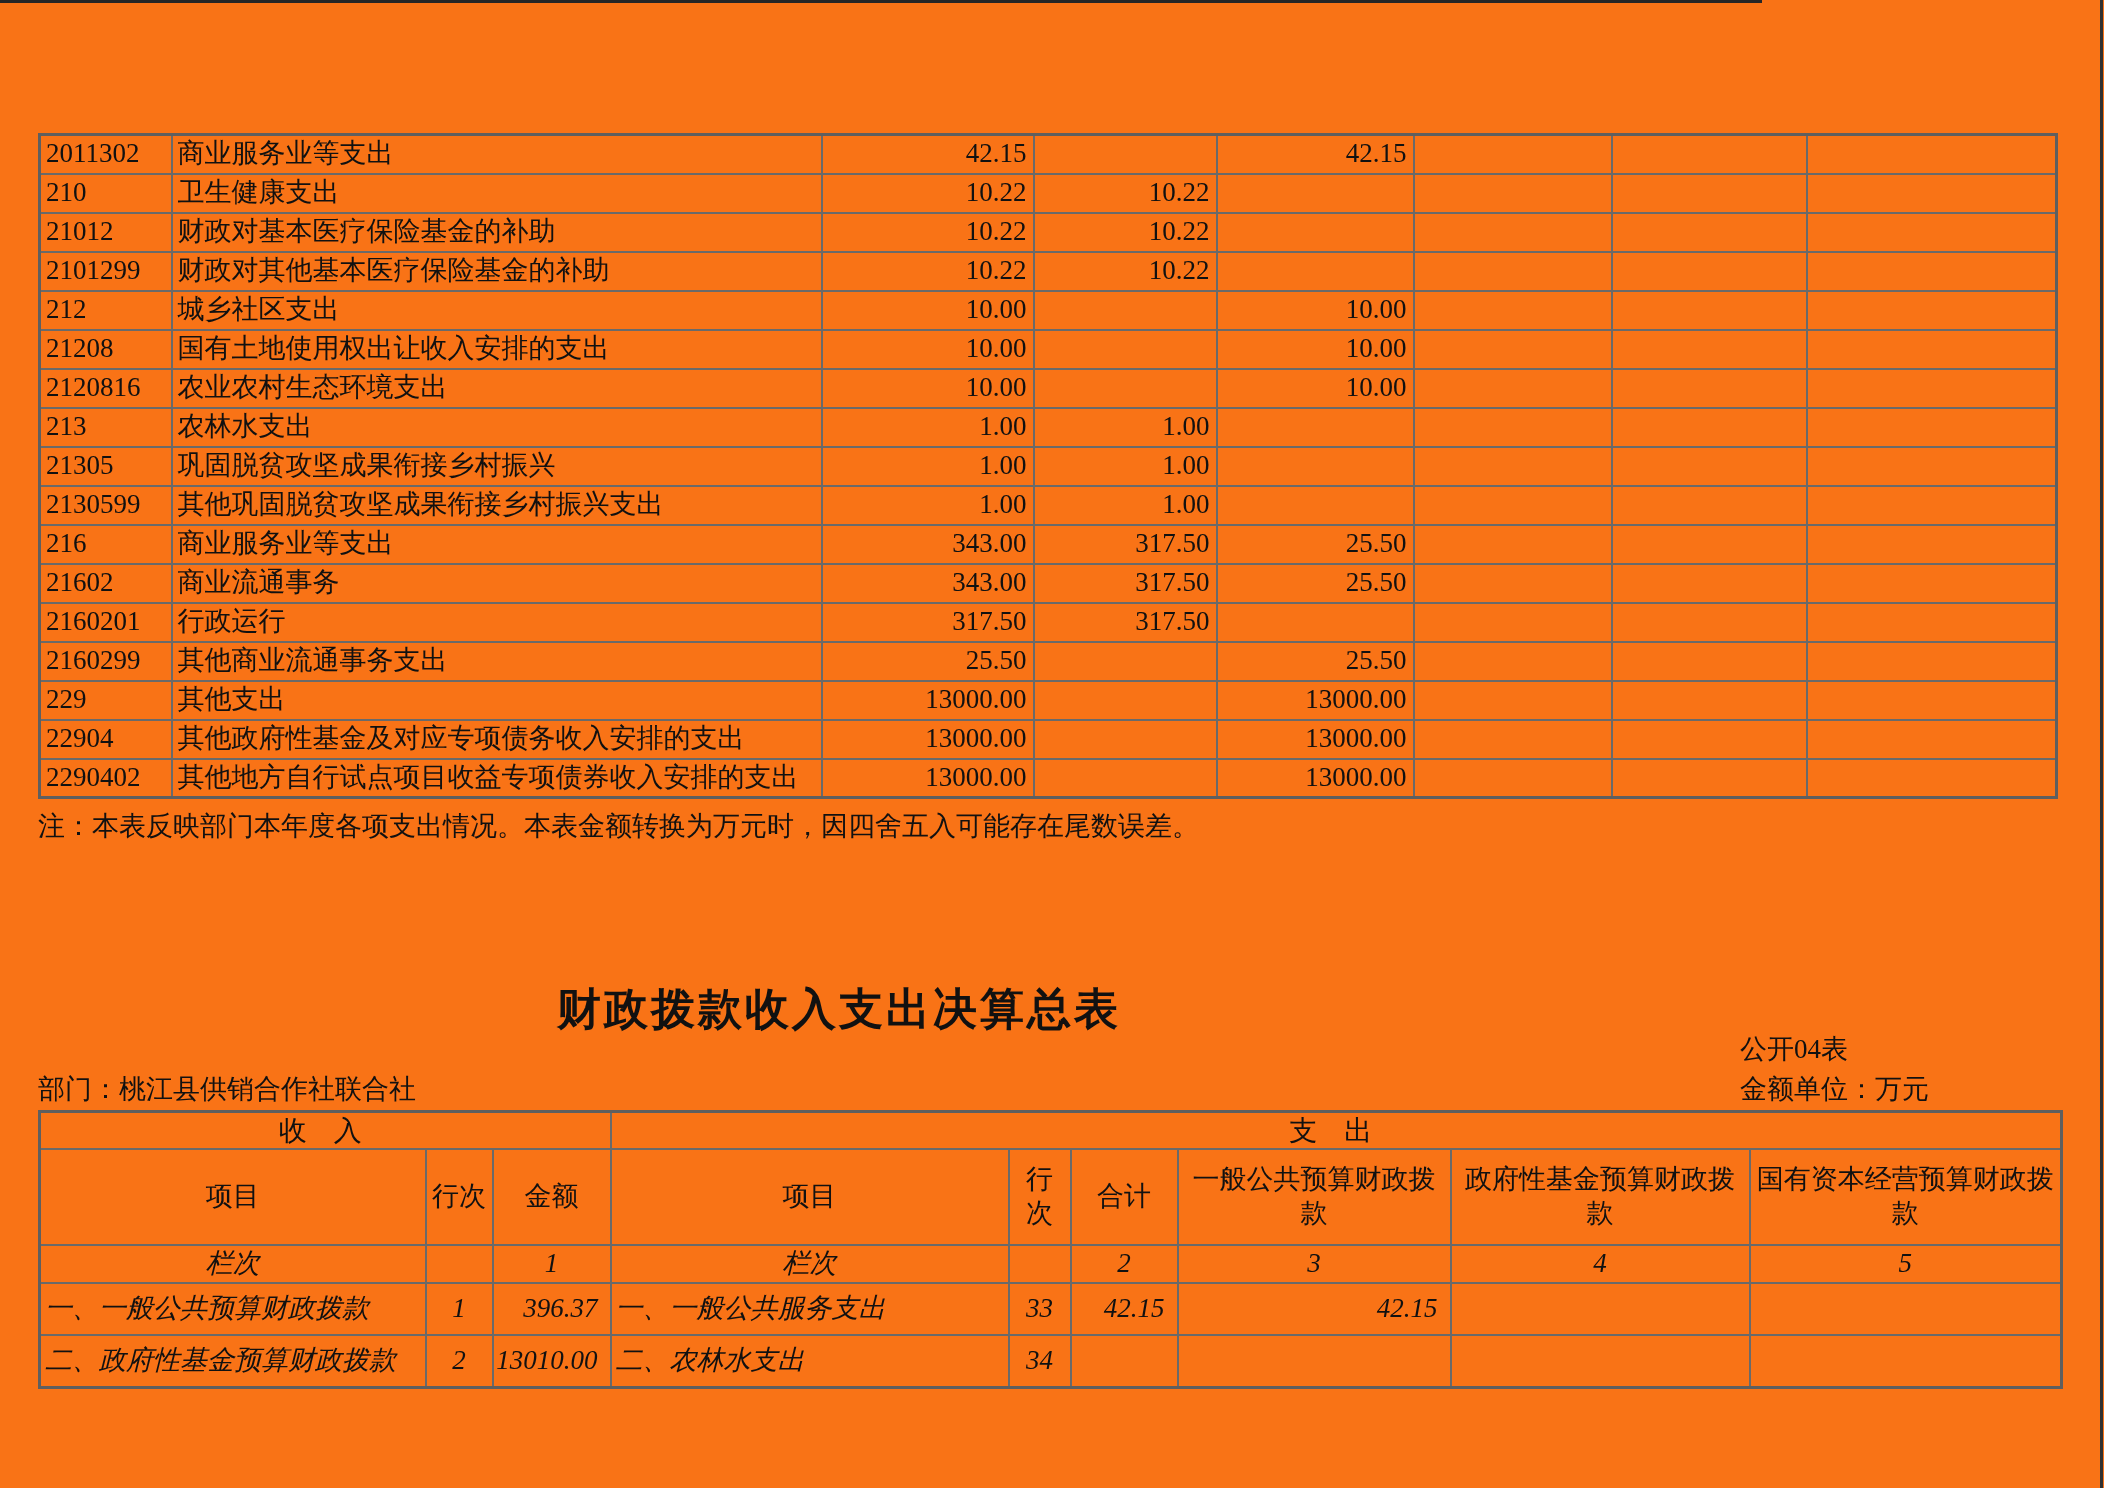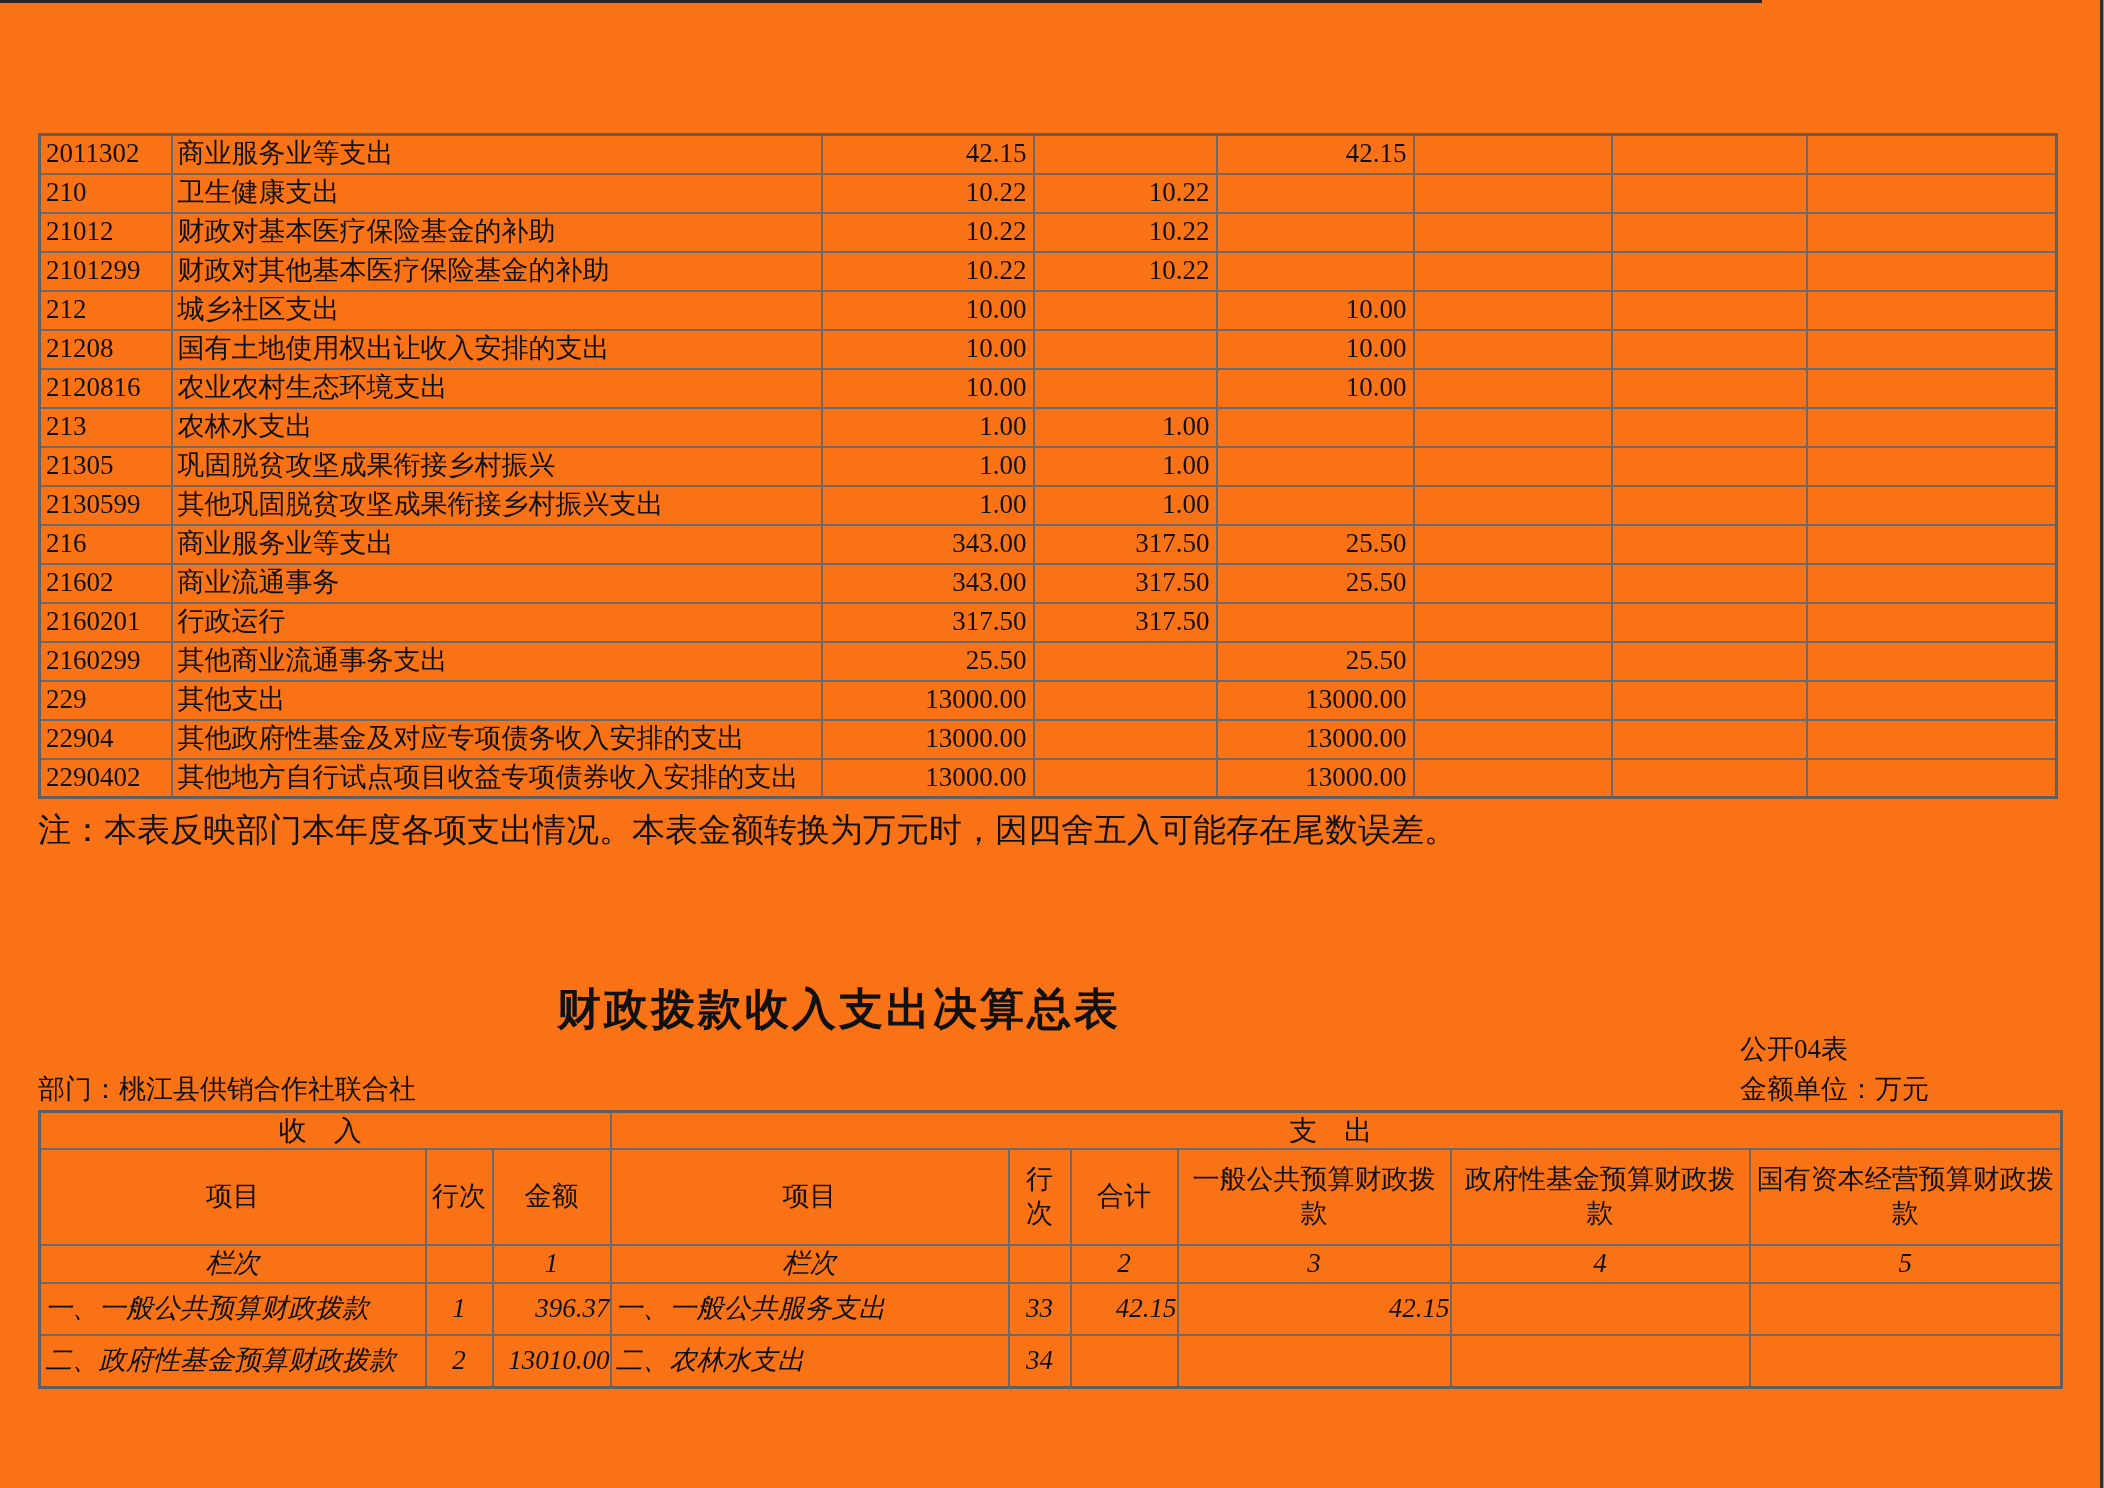--- a/index.html
+++ b/index.html
@@ -18,39 +18,39 @@
   td{border:2px solid #6a6a6a;font-size:27px;line-height:1.25;color:#111;
      overflow:hidden;vertical-align:middle;padding:0;}
 
   
   .t-top{position:absolute;left:38px;top:133px;width:2017px;border:3px solid #5f5f5f;}
   .t-top tr{height:39px;}
   .t-top td.code{text-align:left;padding-left:5px;}
   .t-top td.name{text-align:left;padding-left:5px;}
   .t-top td.num{text-align:right;padding-right:6px;}
 
-  .note{position:absolute;left:38px;top:808px;font-size:33px;white-space:nowrap;}
+  .note{position:absolute;left:38px;top:808px;font-size:27px;white-space:nowrap;}
 
   .title{position:absolute;left:0;top:980px;width:1678px;text-align:center;
          font-size:44px;font-weight:bold;letter-spacing:3px;}
   .lbl{position:absolute;font-size:27px;white-space:nowrap;}
   .lbl-code{left:1740px;top:1031px;}
   .lbl-dept{left:38px;top:1071px;}
   .lbl-unit{left:1740px;top:1071px;}
 
   
   .t-sum{position:absolute;left:38px;top:1110px;width:2022px;border:3px solid #5f5f5f;}
   .t-sum tr.r-section{height:32px;}
   .t-sum tr.r-head{height:96px;}
   .t-sum tr.r-lanci{height:38px;font-style:italic;}
   .t-sum tr.r-data{height:52px;font-style:italic;}
   .t-sum td{text-align:center;}
   .t-sum td.hd{padding:0 4px;}
   .t-sum td.item{text-align:left;padding-left:4px;}
-  .t-sum td.num{text-align:right;padding-right:0;}
+  .t-sum td.num{text-align:right;padding-right:12px;}
   .t-sum td.section{letter-spacing:10px;font-size:28px;}
 </style>
 </head>
 <body>
 
 <div id="page">
 
   <div class="scan-top"></div>
   <div class="scan-right"></div>
 

